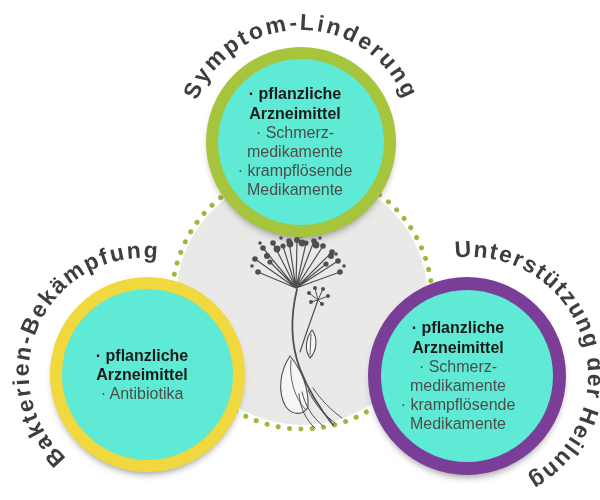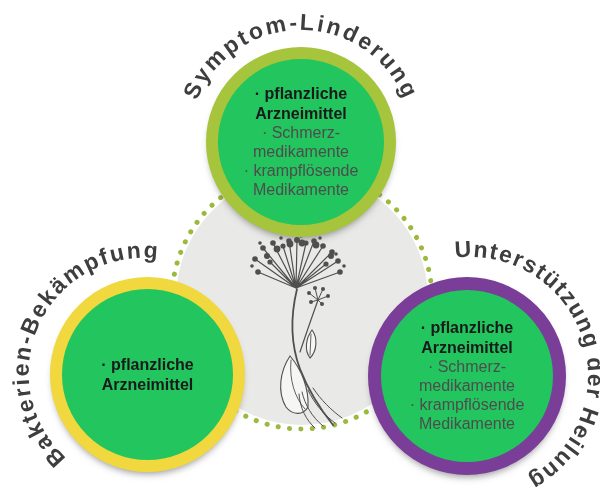--- a/index.html
+++ b/index.html
@@ -3,22 +3,22 @@
 <meta charset="utf-8">
 <style>
   html,body{margin:0;padding:0;background:#ffffff;}
   .stage{
     position:relative;width:600px;height:500px;background:#ffffff;overflow:hidden;
     font-family:"Liberation Sans",sans-serif;
   }
   .stage svg.base, .stage svg.labels{position:absolute;left:0;top:0;}
   .stage svg.labels{pointer-events:none;}
   .ring{
-    position:absolute;border-radius:50%;background:#22c55e;box-sizing:border-box;
-    display:flex;align-items:center;justify-content:center;text-align:center;
+    position:absolute;border-radius:50%;background:#5eead4;box-sizing:border-box;
+    display:flex;align-items:center;justify-content:flex-start;text-align:center;
     box-shadow:0 5px 7px -3px rgba(90,90,90,0.6);
   }
   .ring.top{left:206px;top:47px;width:190px;height:190px;border:12px solid #a6c43c;}
   .ring.left{left:50px;top:277px;width:195px;height:195px;border:12px solid #f0d83e;}
   .ring.right{left:368px;top:277px;width:198px;height:198px;border:13px solid #7a3e99;}
   .content{width:154px;}
   .ring.left .content{width:160px;}
   .item{font-size:16px;line-height:1.2;color:#4d4d4d;}
   .item.primary{font-weight:bold;color:#1a1a1a;}
   .arc-label{font-size:23px;font-weight:bold;fill:#3e3e3e;}
@@ -98,20 +98,21 @@
     <div class="content">
       <div class="item primary" style="color: rgb(26, 26, 26);">· pflanzliche Arzneimittel</div>
       <div class="item" style="color: rgb(77, 77, 77);">· Schmerz-medikamente</div>
       <div class="item" style="color: rgb(77, 77, 77);">· krampflösende Medikamente</div>
     </div>
   </div>
 
   <div class="ring left" style="border-color: rgb(240, 216, 62);">
     <div class="content">
       <div class="item primary" style="color: rgb(26, 26, 26);">· pflanzliche Arzneimittel</div>
+      <div class="item" style="color: rgb(77, 77, 77);">· Antibiotika</div>
     </div>
   </div>
 
   <div class="ring right" style="border-color: rgb(122, 62, 153);">
     <div class="content">
       <div class="item primary" style="color: rgb(26, 26, 26);">· pflanzliche Arzneimittel</div>
       <div class="item" style="color: rgb(77, 77, 77);">· Schmerz-medikamente</div>
       <div class="item" style="color: rgb(77, 77, 77);">· krampflösende Medikamente</div>
     </div>
   </div>

